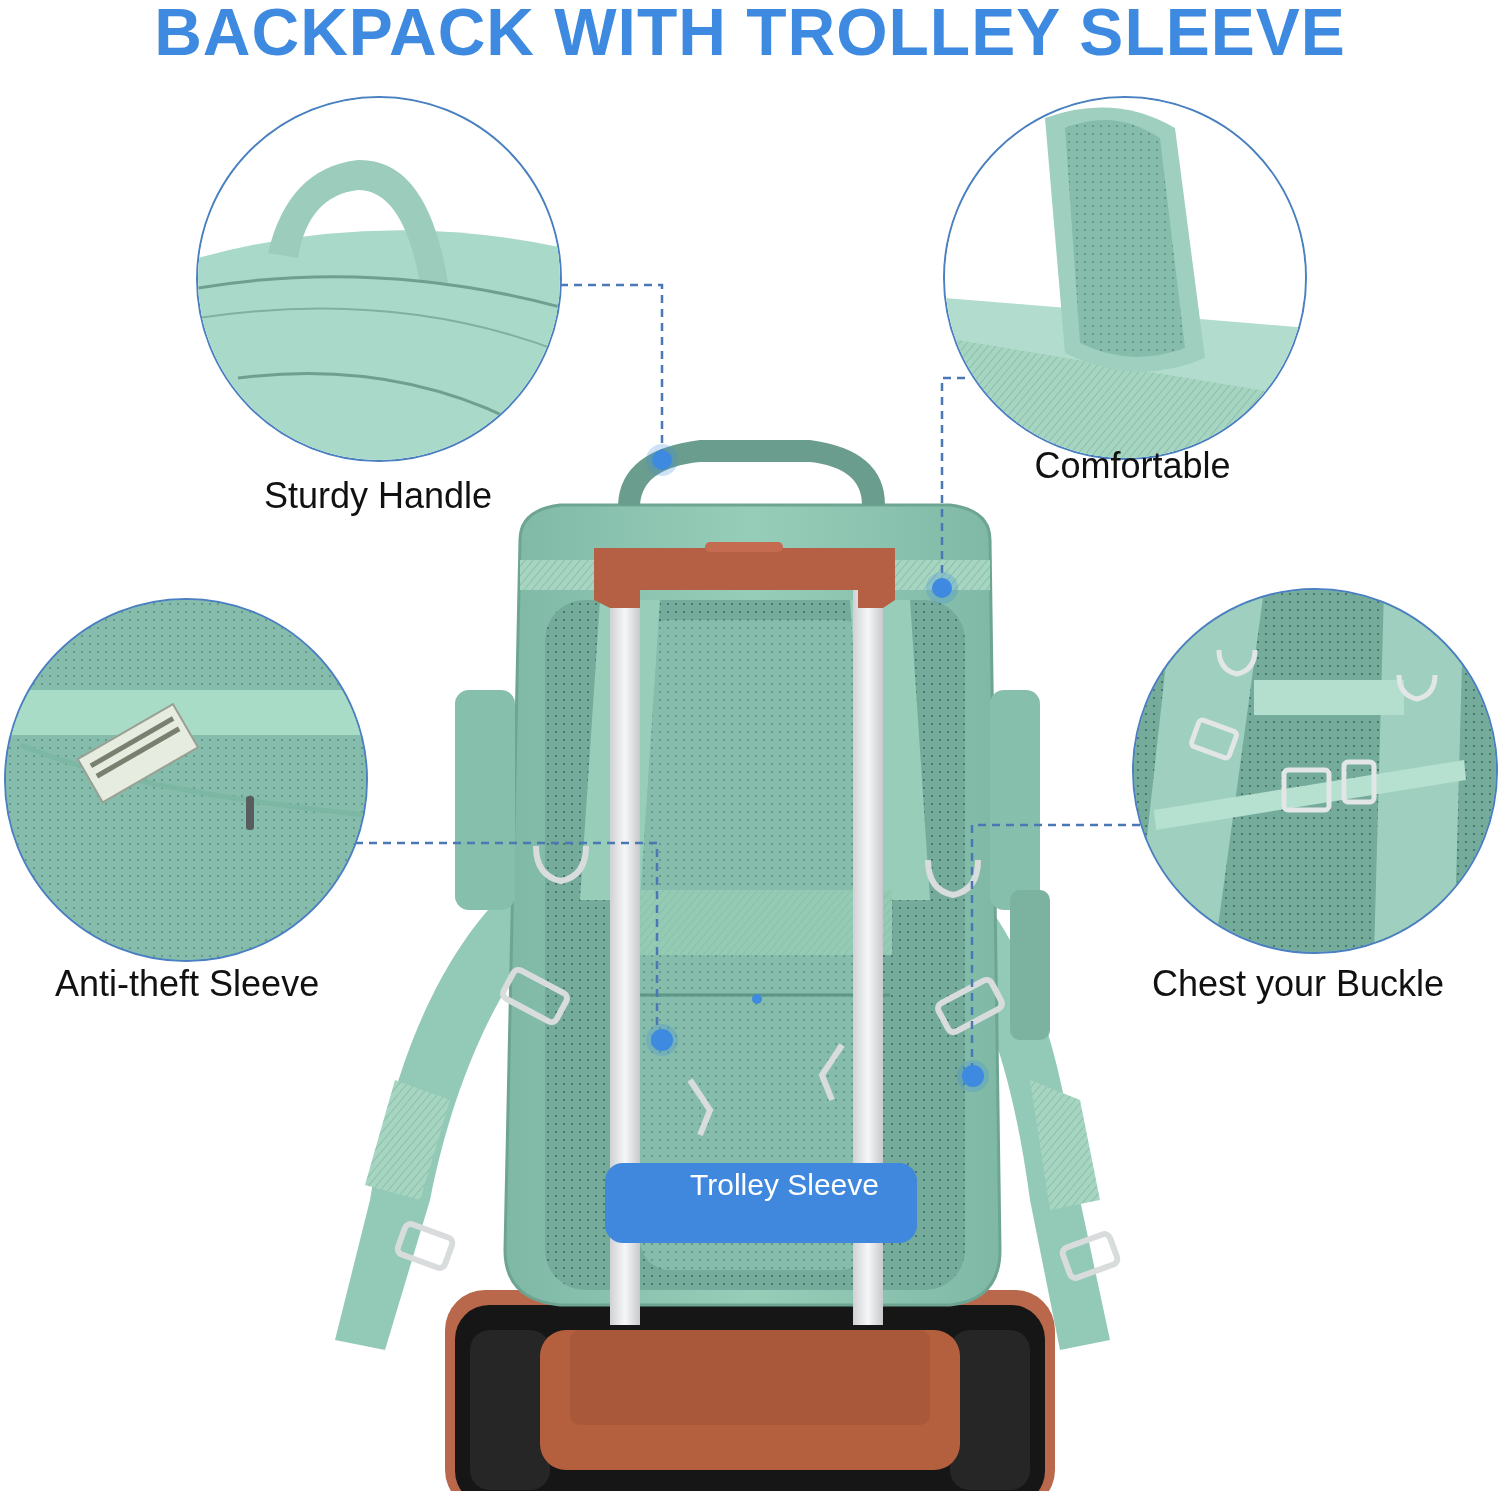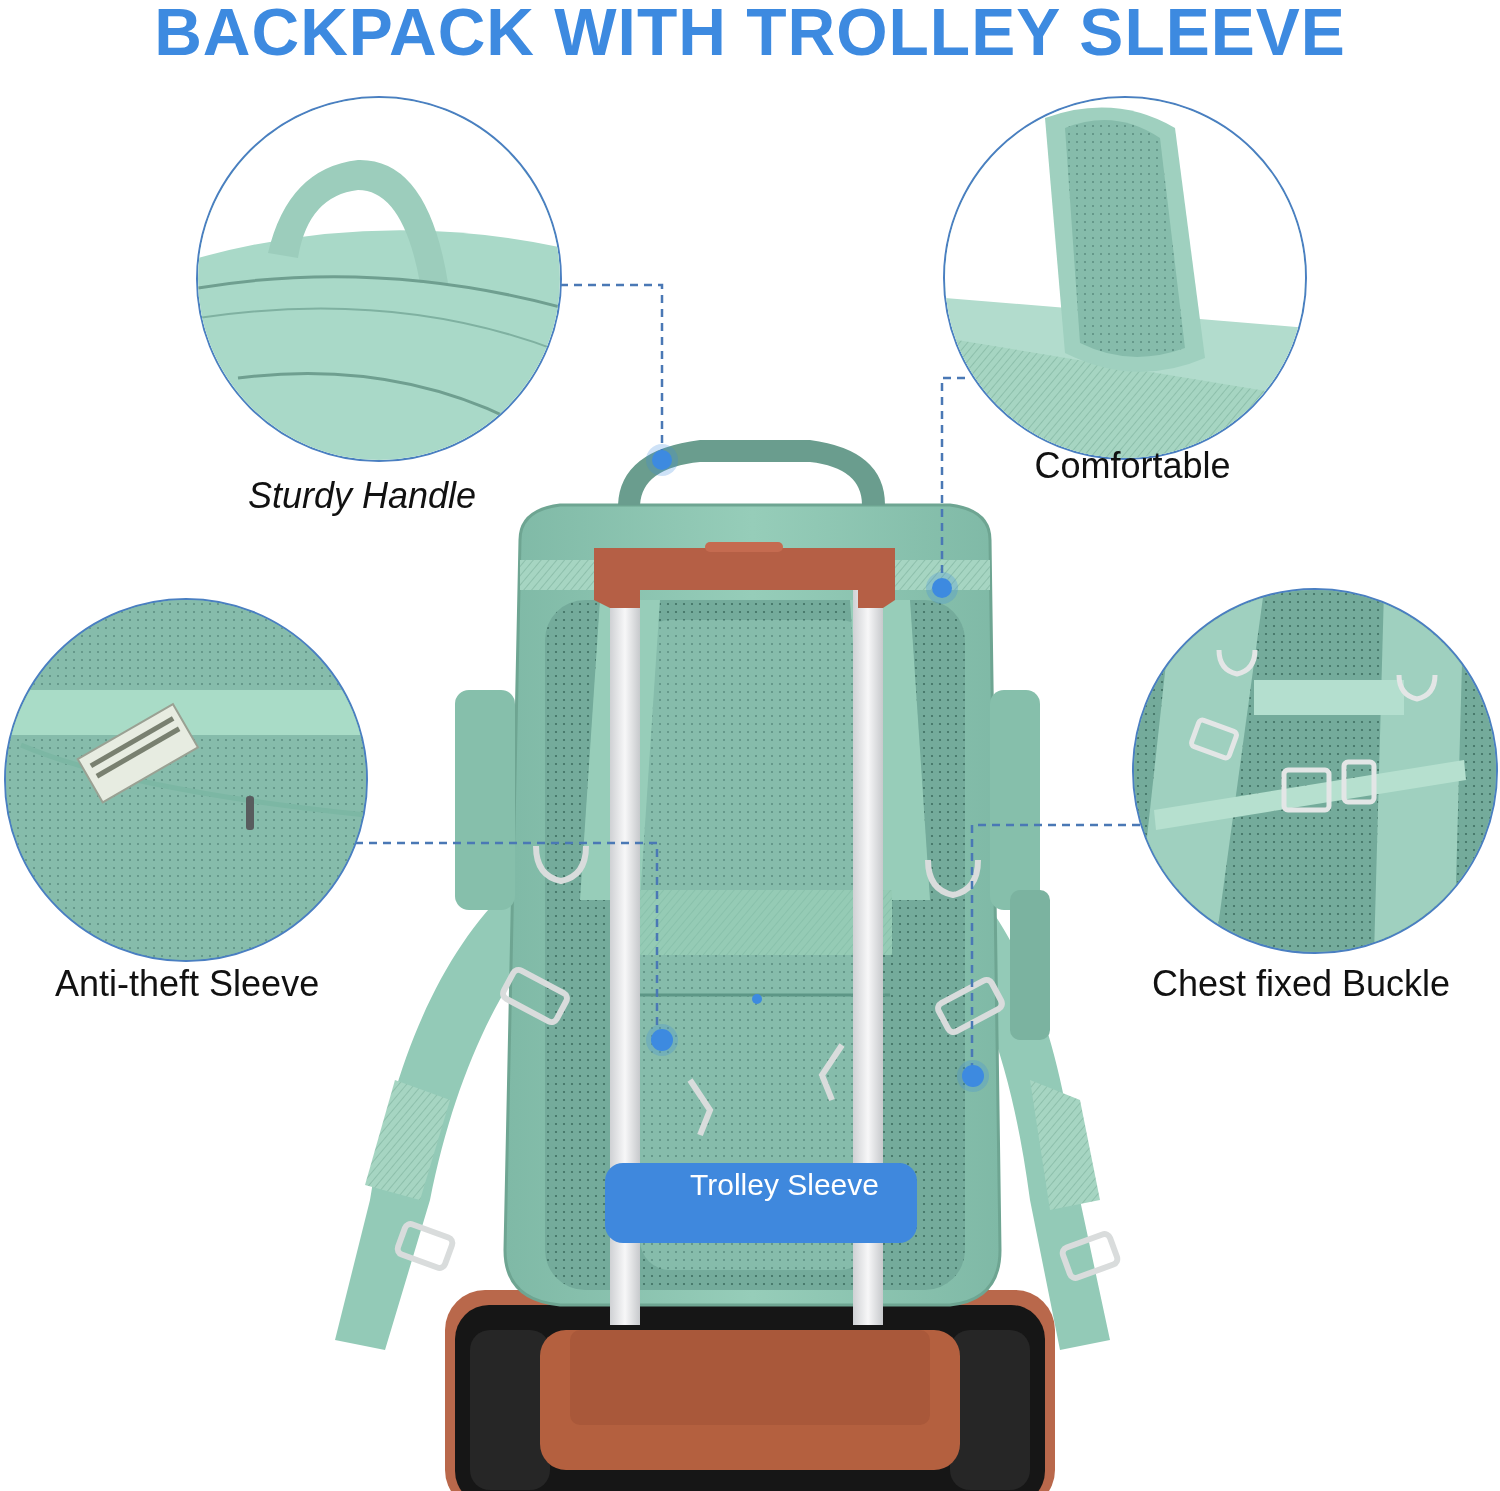--- a/index.html
+++ b/index.html
@@ -118,21 +118,21 @@
 <div class="circle" style="left:196px;top:96px;width:366px;height:366px;background:#a6d6c6;">
   <svg width="366" height="366">
     <rect x="0" y="0" width="366" height="366" fill="#ffffff"></rect>
     <path d="M0 160 Q180 110 366 150 L366 366 L0 366 Z" fill="#a9d9c8"></path>
     <path d="M70 155 Q90 70 160 62 Q230 60 250 185 L222 185 Q205 92 160 92 Q110 98 100 160 Z" fill="#9ccdbc"></path>
     <path d="M0 190 Q180 160 366 210" stroke="#6f9f90" stroke-width="3" fill="none"></path>
     <path d="M0 220 Q200 190 366 255" stroke="#7fb1a1" stroke-width="2" fill="none"></path>
     <path d="M40 280 Q200 260 330 330" stroke="#6f9f90" stroke-width="3" fill="none"></path>
   </svg>
 </div>
-<div class="label" style="left:248px;top:474px;font-style:italic;">Sturdy Handle</div>
+<div class="label" style="left:264px;top:474px;">Sturdy Handle</div>
 
 <div class="circle" style="left:943px;top:96px;width:364px;height:364px;background:#a6d6c6;">
   <svg width="364" height="364">
     <rect width="364" height="364" fill="#ffffff"></rect>
     <path d="M0 200 L364 230 L364 364 L0 364 Z" fill="#b2dccd"></path>
     <path d="M0 240 L364 300 L364 364 L0 364 Z" fill="url(#webbing)"></path>
     <path d="M100 20 Q170 -5 230 30 L260 260 Q190 290 120 255 Z" fill="#9fd0bf"></path>
     <path d="M120 30 Q170 10 215 40 L240 250 Q185 270 135 245 Z" fill="url(#meshLight)"></path>
   </svg>
 </div>
@@ -164,17 +164,17 @@
     <path d="M20 220 L330 170 L332 190 L22 240 Z" fill="#b6e0cf"></path>
     <g fill="none" stroke="#e3e6e6" stroke-width="5">
       <rect x="150" y="180" width="45" height="40" rx="4"></rect>
       <rect x="210" y="172" width="30" height="40" rx="4"></rect>
       <rect x="60" y="135" width="40" height="28" rx="4" transform="rotate(20 80 149)"></rect>
       <path d="M85 60 q0 20 18 24 q18 -4 18 -24"></path>
       <path d="M265 85 q0 20 18 24 q18 -4 18 -24"></path>
     </g>
   </svg>
 </div>
-<div class="label" style="left:1152px;top:962px;">Chest fixed Buckle</div>
+<div class="label" style="left:1152px;top:962px;">Chest your Buckle</div>
 
 <div class="pill">
   <span>Trolley Sleeve</span>
 </div>
 
 </body></html>

